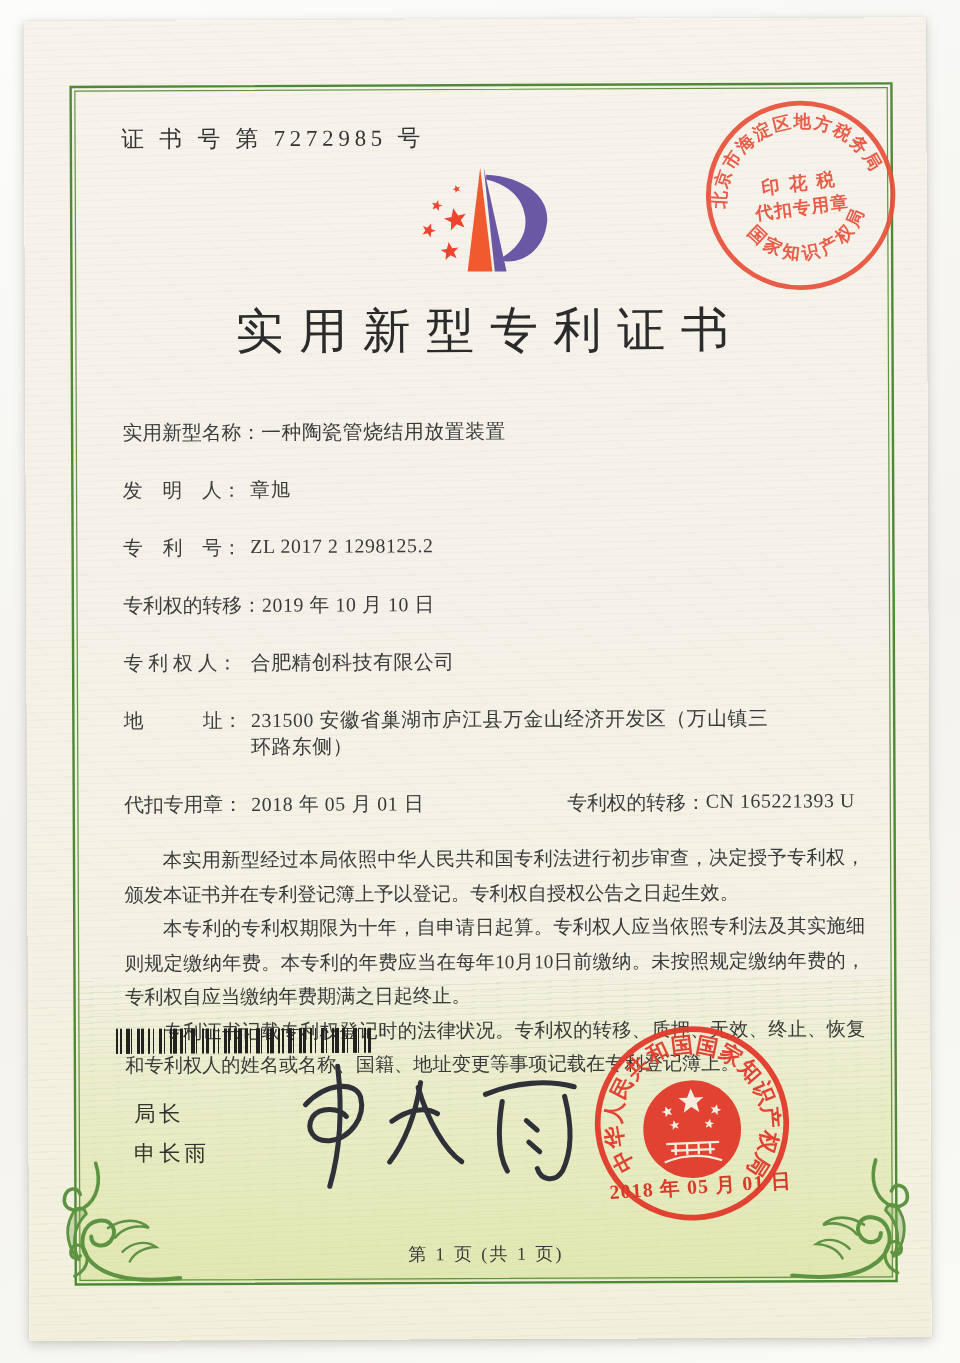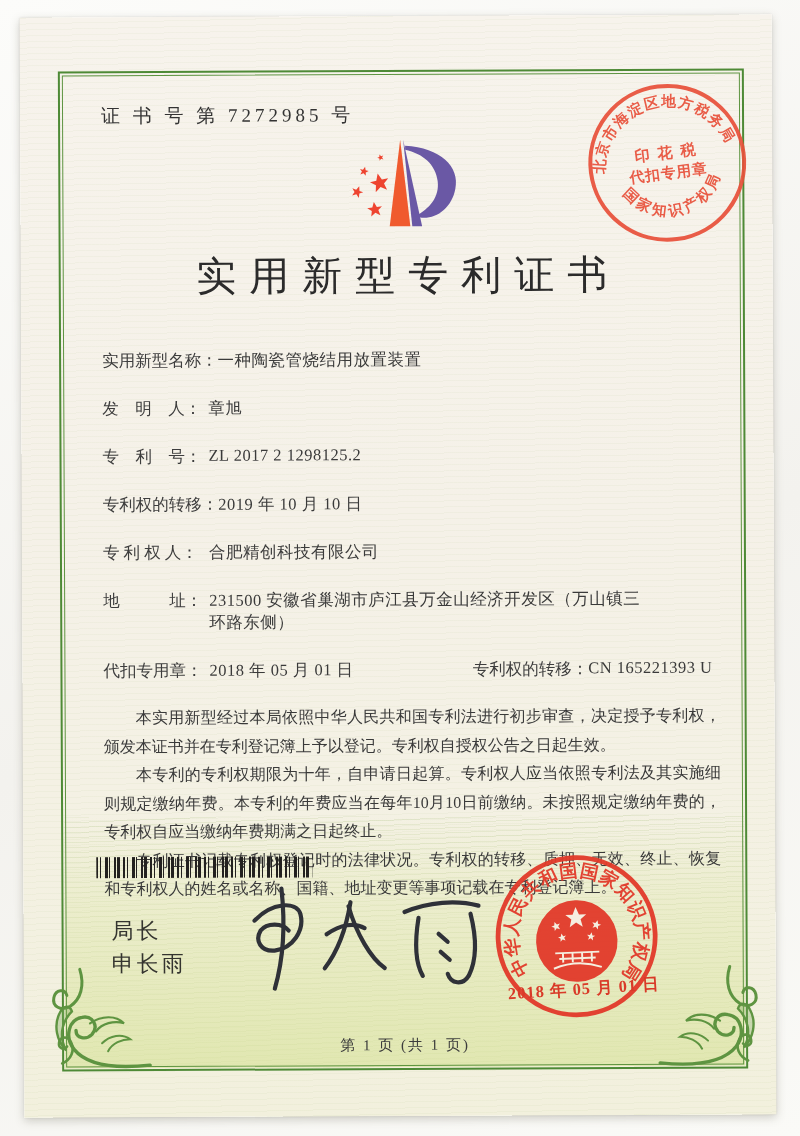--- a/index.html
+++ b/index.html
@@ -52,22 +52,22 @@
   .barcode{ position:absolute; left:73px; top:840px; width:216px; height:21px;
     background:repeating-linear-gradient(90deg,
       #23211f 0 2px, transparent 2px 4px,
       #23211f 4px 5px, transparent 5px 9px,
       #23211f 9px 12px, transparent 12px 13px,
       #23211f 13px 14px, transparent 14px 18px,
       #23211f 18px 20px, transparent 20px 21px,
       #23211f 21px 24px, transparent 24px 27px);
   }
   .signer{ position:absolute; left:88px; top:897px;
-    font-family:Liberation Serif, serif;
-    font-size:22px; color:#34342f; letter-spacing:3px; line-height:33px; }
+    font-family:Liberation Mono, monospace;
+    font-size:18px; color:#34342f; letter-spacing:3px; line-height:33px; }
   .signature{ position:absolute; left:203px; top:856px; width:270px; height:130px; }
   .tax-stamp{ position:absolute; left:561px; top:62px; width:172px; height:172px;
     transform:rotate(-7deg); opacity:.92; }
   .office-seal{ position:absolute; left:462px; top:830px; width:182px; height:182px;
     transform:rotate(-2deg); opacity:.95; }
   .seal-date{ position:absolute; left:455px; top:963px; width:210px; text-align:center;
     color:#d93a28; font-size:16.5px; letter-spacing:1px; transform:rotate(-3.5deg);
     font-weight:bold; }
   .footer{ position:absolute; left:38px; top:1020px; width:686px; text-align:center;
     font-size:15px; color:#3c3c3c; letter-spacing:2px; }

